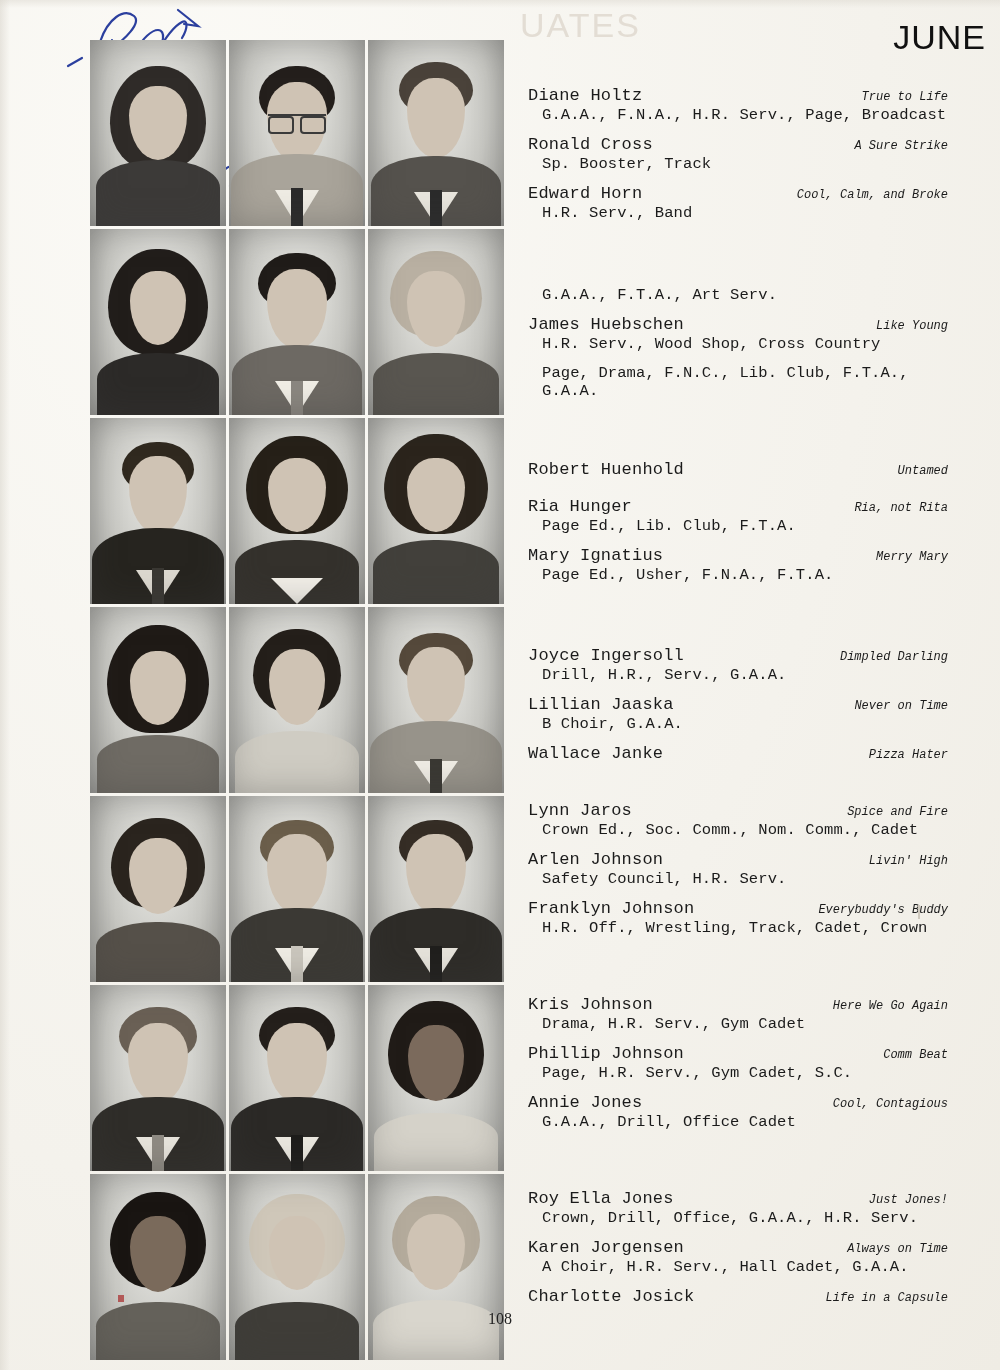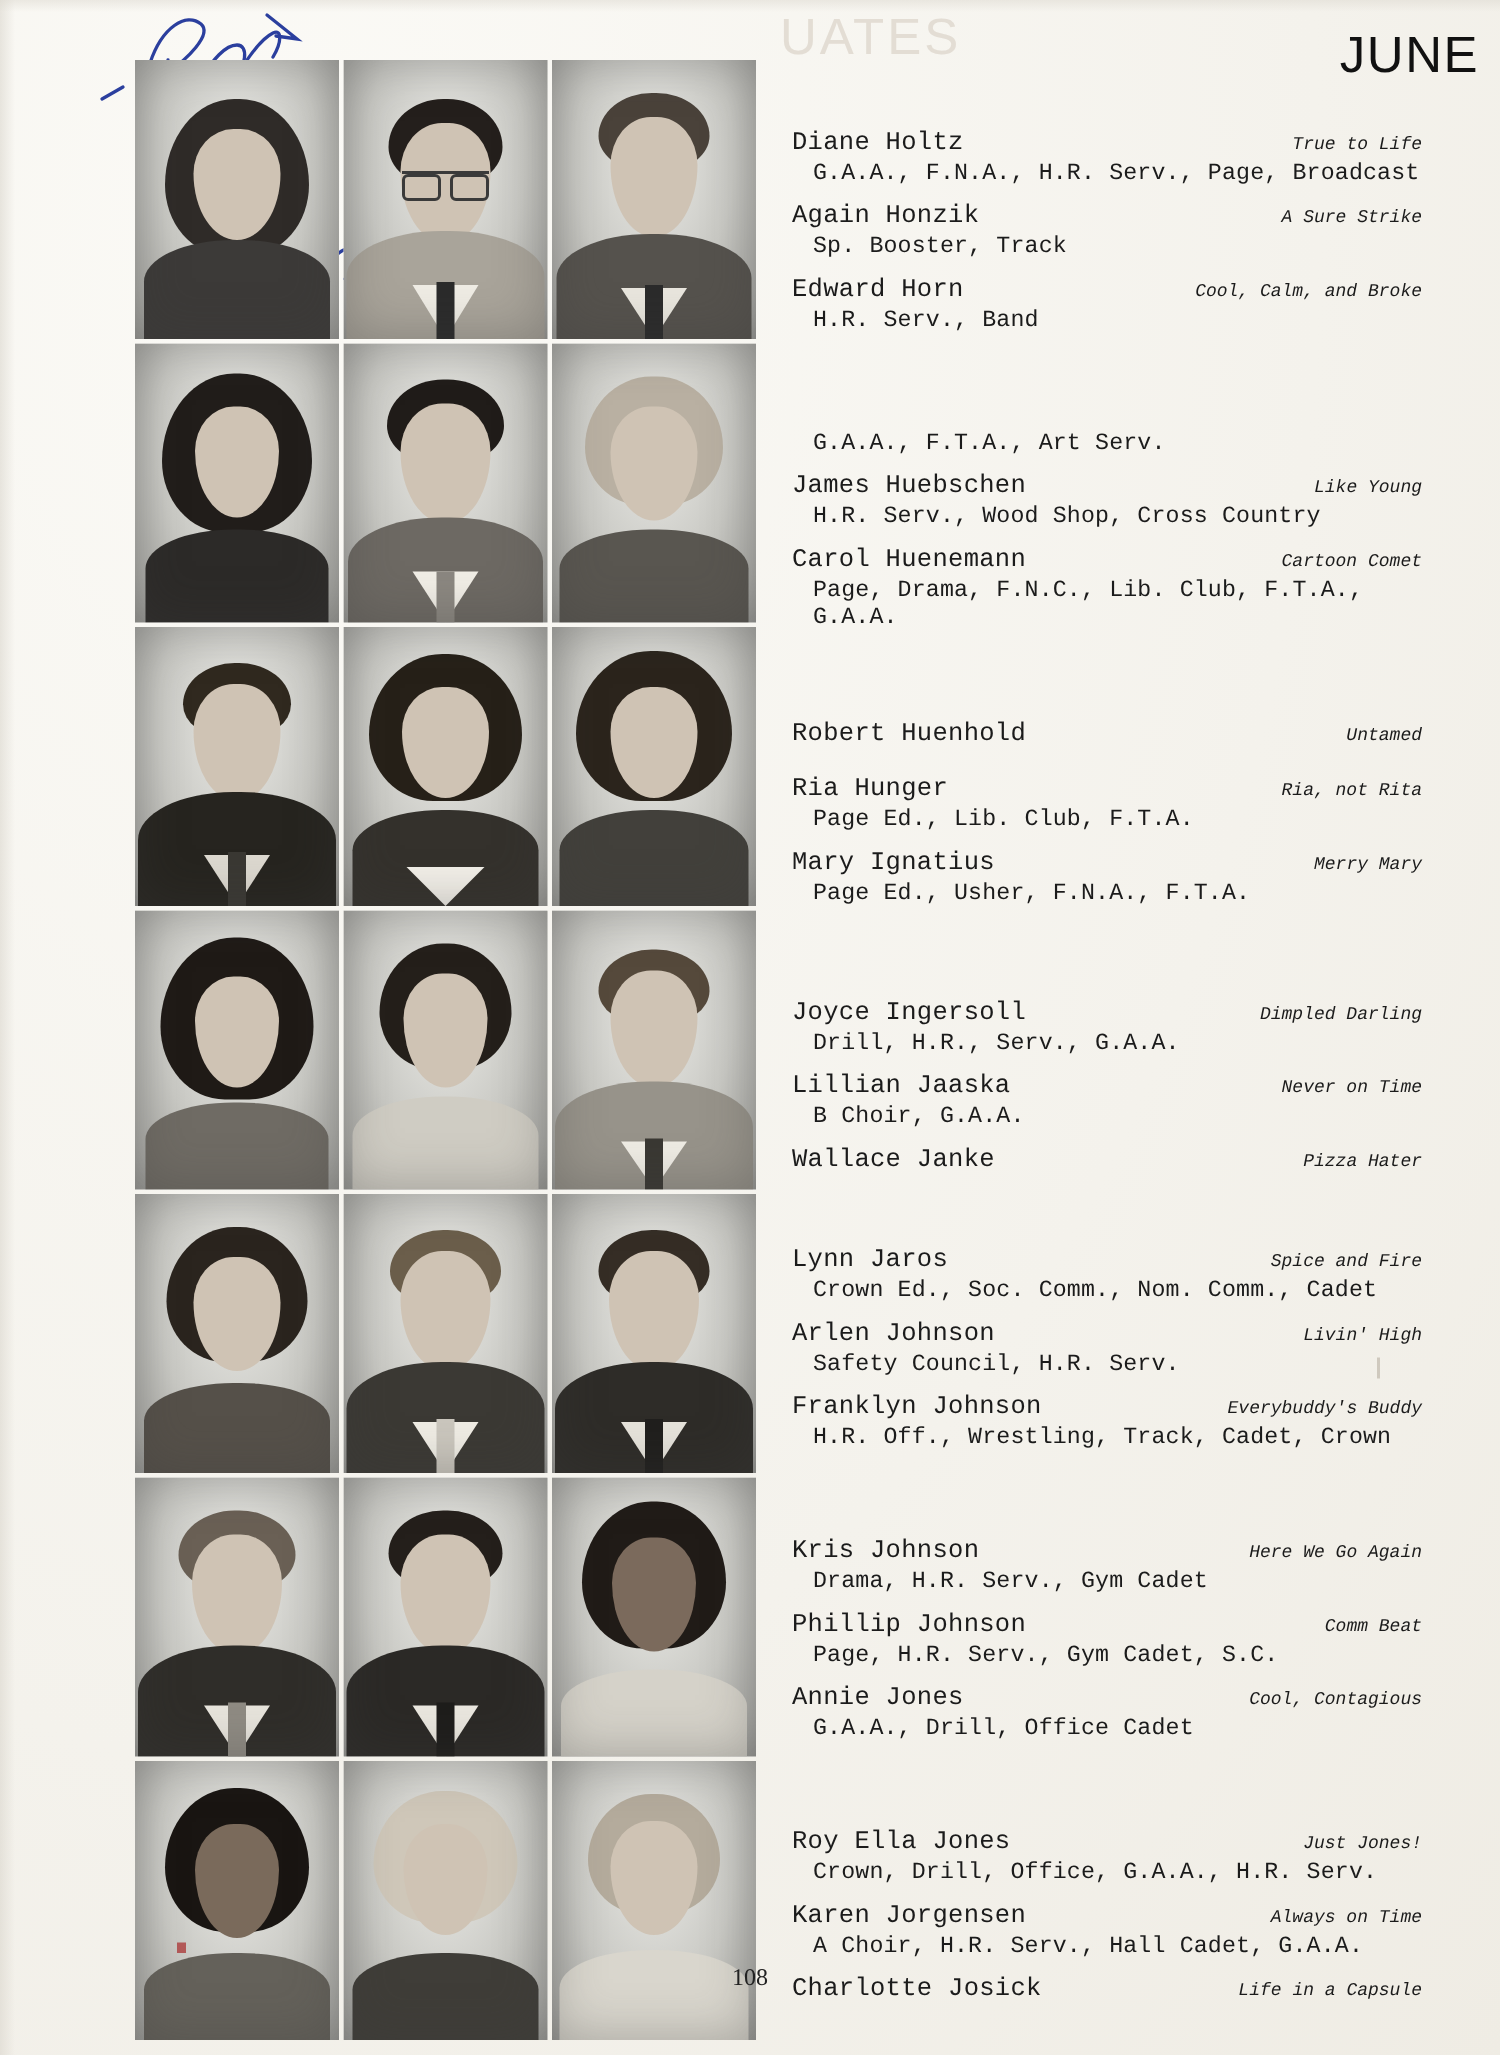--- a/index.html
+++ b/index.html
@@ -420,21 +420,21 @@
     <div class="entry-group" style="margin-bottom:64px;">
       <div class="entry">
         <div class="entry-line">
           <span class="entry-name">Diane Holtz</span>
           <span class="entry-quote">True to Life</span>
         </div>
         <div class="entry-acts">G.A.A., F.N.A., H.R. Serv., Page, Broadcast</div>
       </div>
       <div class="entry">
         <div class="entry-line">
-          <span class="entry-name">Again Honzik</span>
+          <span class="entry-name">Ronald Cross</span>
           <span class="entry-quote">A Sure Strike</span>
         </div>
         <div class="entry-acts">Sp. Booster, Track</div>
       </div>
       <div class="entry">
         <div class="entry-line">
           <span class="entry-name">Edward Horn</span>
           <span class="entry-quote">Cool, Calm, and Broke</span>
         </div>
         <div class="entry-acts">H.R. Serv., Band</div>
@@ -446,24 +446,20 @@
         <div class="entry-acts">G.A.A., F.T.A., Art Serv.</div>
       </div>
       <div class="entry">
         <div class="entry-line">
           <span class="entry-name">James Huebschen</span>
           <span class="entry-quote">Like Young</span>
         </div>
         <div class="entry-acts">H.R. Serv., Wood Shop, Cross Country</div>
       </div>
       <div class="entry">
-        <div class="entry-line">
-          <span class="entry-name">Carol Huenemann</span>
-          <span class="entry-quote">Cartoon Comet</span>
-        </div>
         <div class="entry-acts">Page, Drama, F.N.C., Lib. Club, F.T.A., G.A.A.</div>
       </div>
     </div>
 
     <div class="entry-group" style="margin-bottom:62px;">
       <div class="entry" style="margin-bottom:18px;">
         <div class="entry-line">
           <span class="entry-name">Robert Huenhold</span>
           <span class="entry-quote">Untamed</span>
         </div>
@@ -477,21 +473,21 @@
       </div>
       <div class="entry">
         <div class="entry-line">
           <span class="entry-name">Mary Ignatius</span>
           <span class="entry-quote">Merry Mary</span>
         </div>
         <div class="entry-acts">Page Ed., Usher, F.N.A., F.T.A.</div>
       </div>
     </div>
 
-    <div class="entry-group" style="margin-bottom:48px;">
+    <div class="entry-group" style="margin-bottom:38px;">
       <div class="entry">
         <div class="entry-line">
           <span class="entry-name">Joyce Ingersoll</span>
           <span class="entry-quote">Dimpled Darling</span>
         </div>
         <div class="entry-acts">Drill, H.R., Serv., G.A.A.</div>
       </div>
       <div class="entry">
         <div class="entry-line">
           <span class="entry-name">Lillian Jaaska</span>

